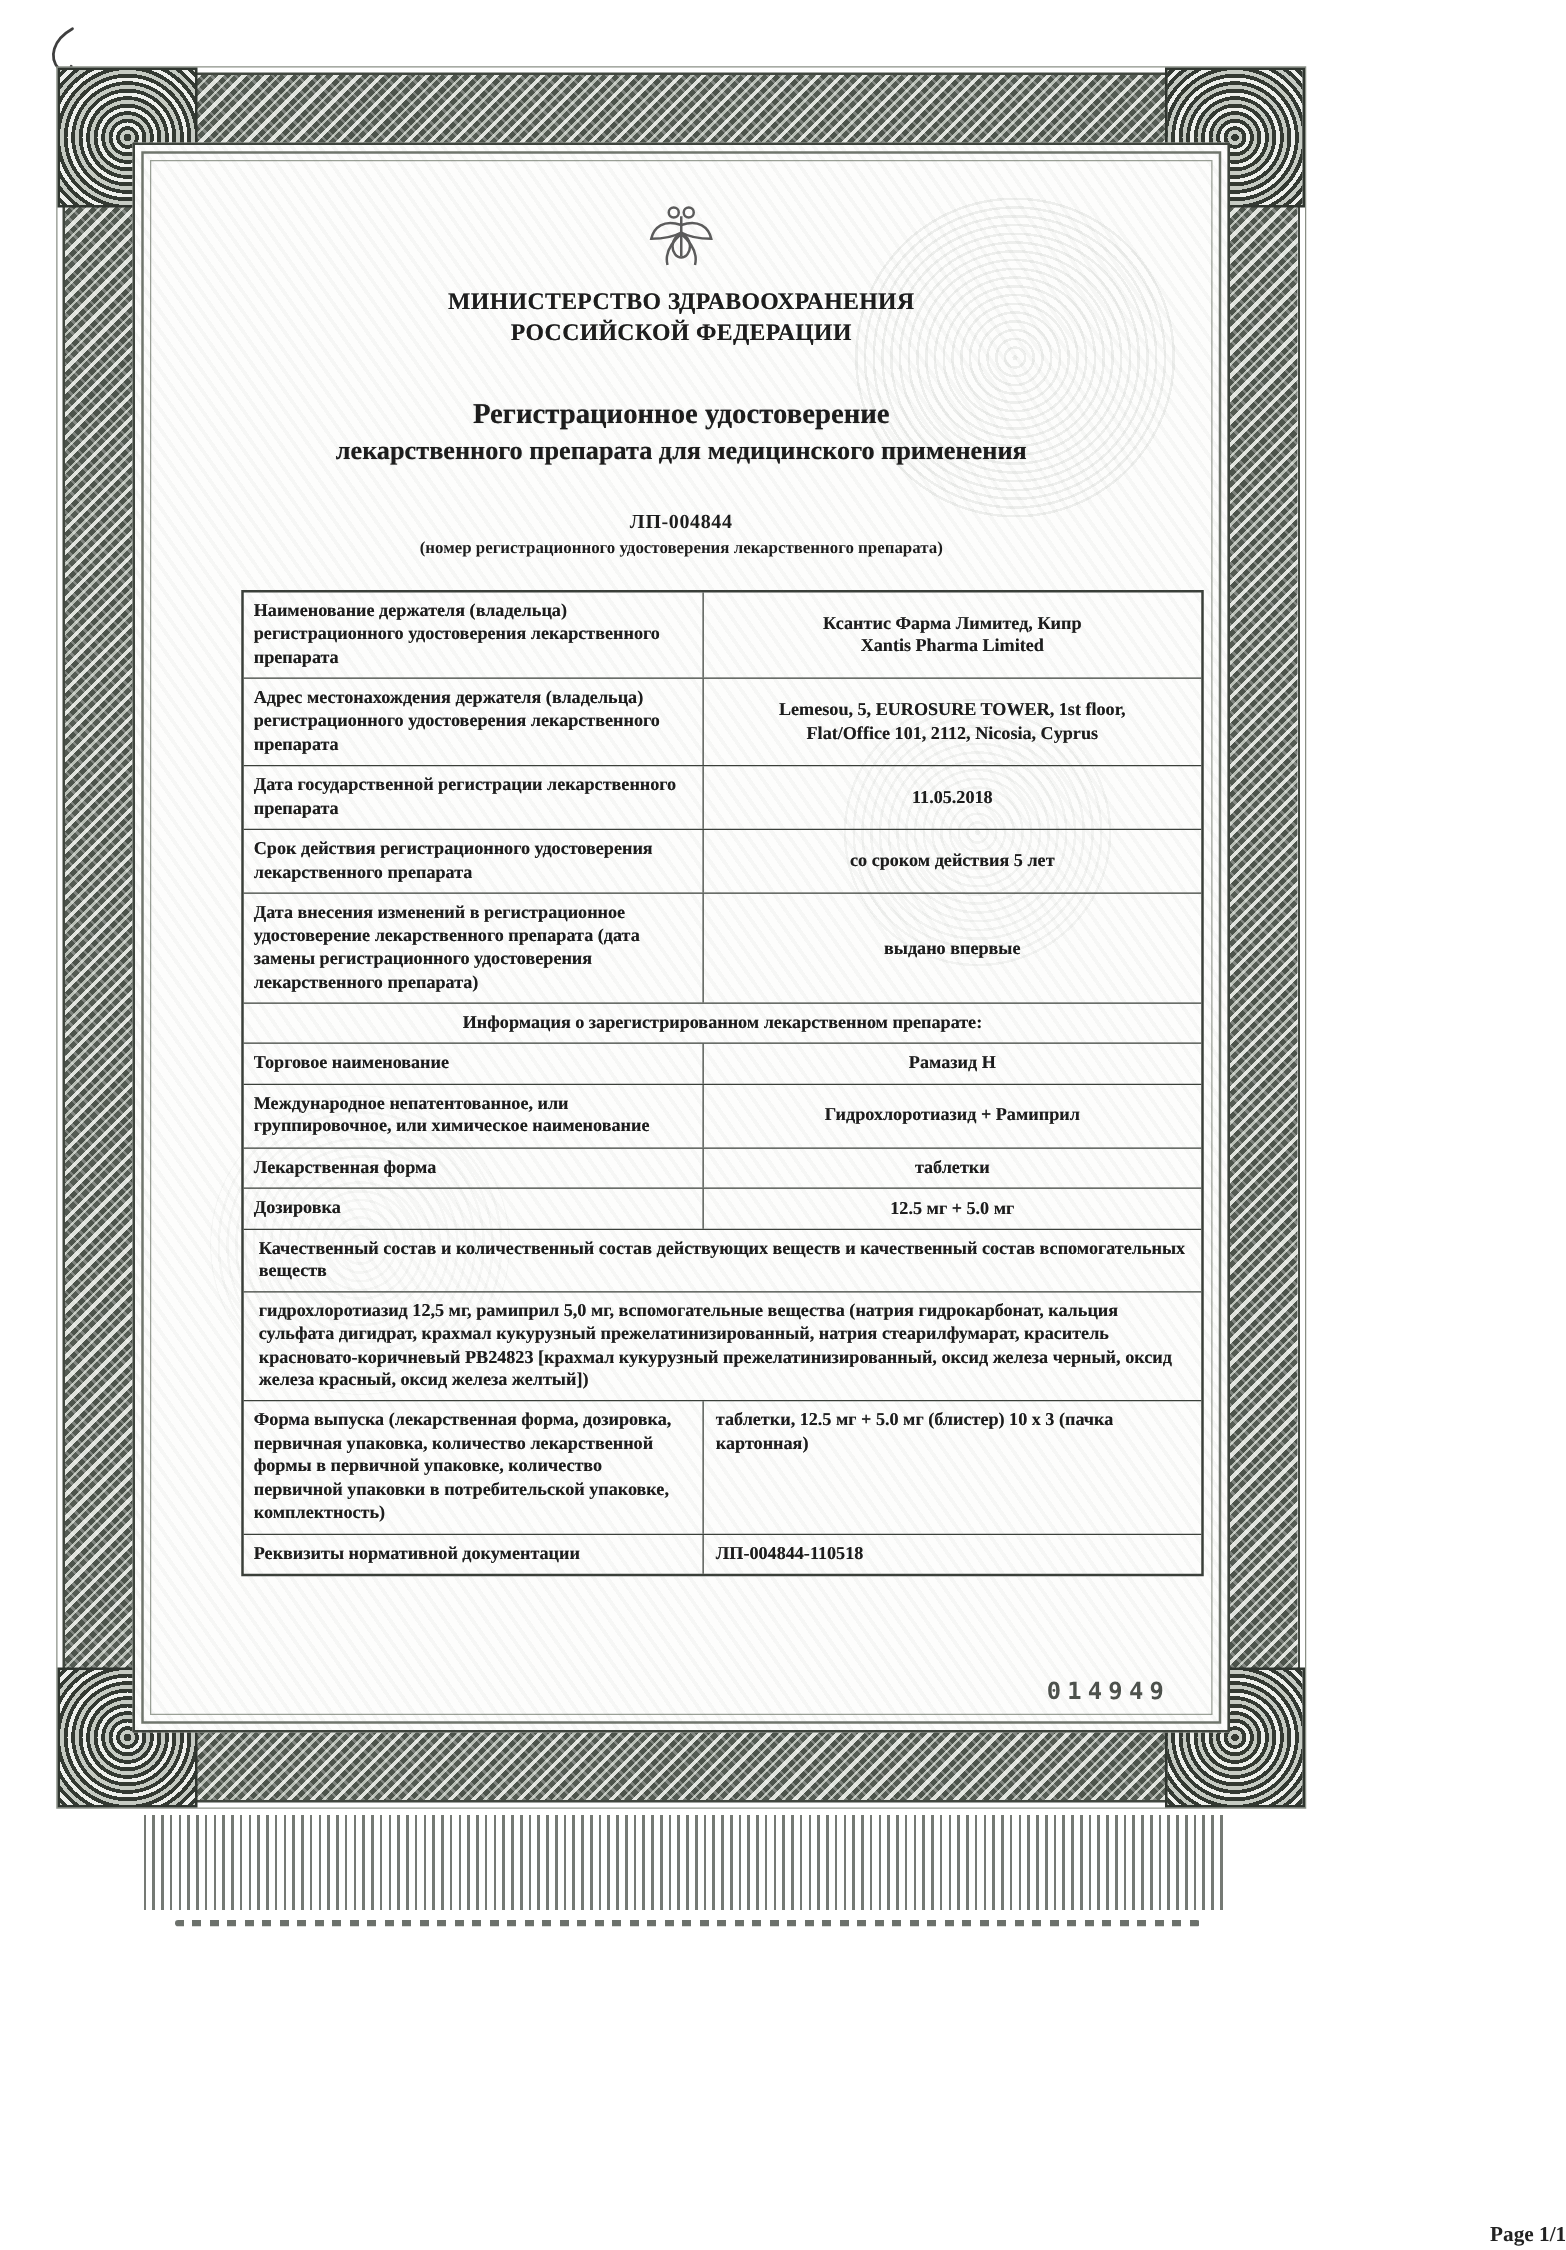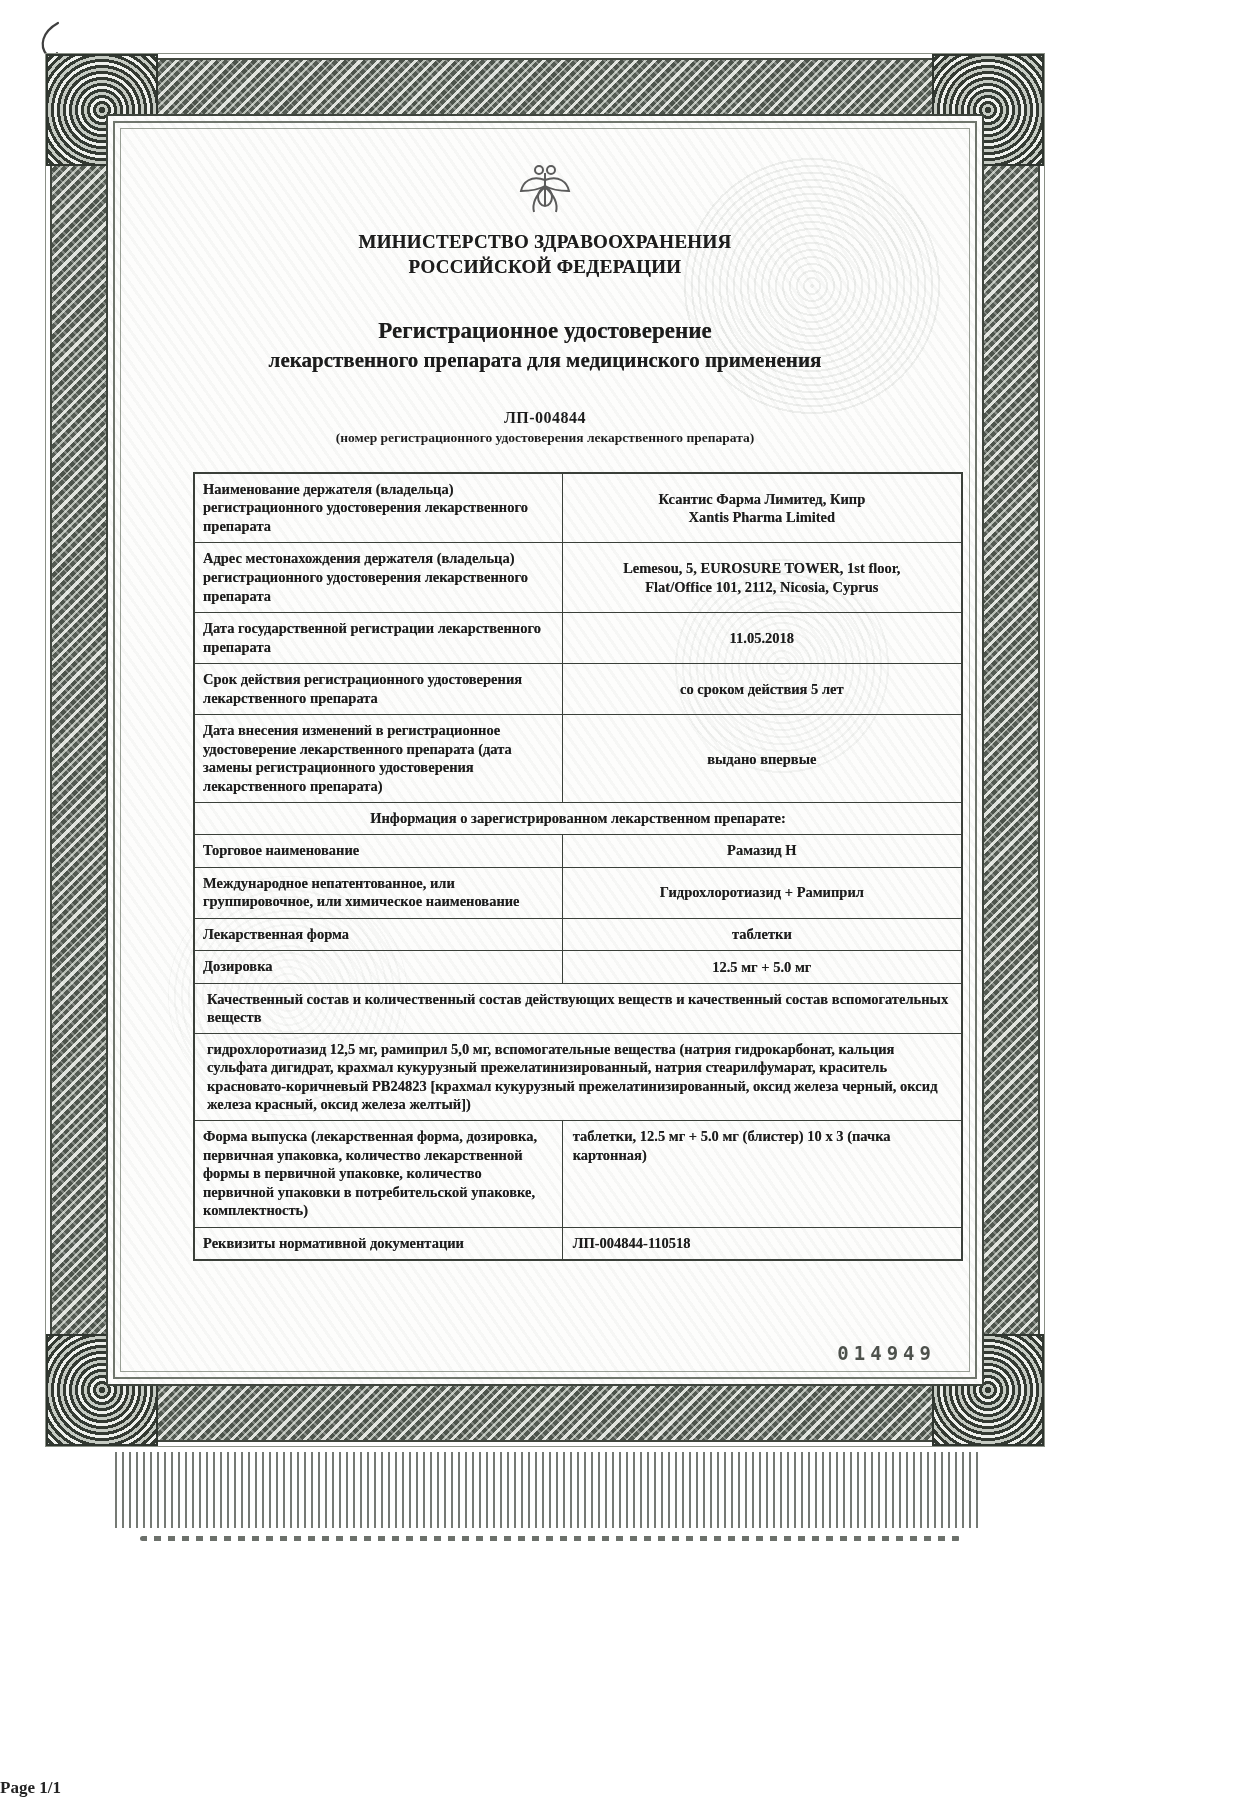--- a/index.html
+++ b/index.html
@@ -79,21 +79,21 @@
   .cell-full{width:100%;box-sizing:border-box;padding:6px 12px;}
   .full-center{text-align:center;}
   .full-left{text-align:left;}
   
   .serial{
     position:absolute;right:46px;bottom:20px;
     font-family:"DejaVu Sans Mono", monospace;
     font-size:19px;letter-spacing:5px;color:#4d514c;font-weight:bold;
   }
   .page-footer{
-    position:absolute;left:0;top:1778px;width:100%;text-align:left;
+    position:absolute;left:0;top:1778px;width:100%;text-align:right;
     font-weight:bold;font-size:17px;color:#222;
   }
 </style>
 </head>
 <body>
 
 <svg class="pen-mark" width="32" height="48" viewBox="0 0 32 48">
   <path d="M24 3 C 8 12 5 26 13 35 C 17 39 22 38 23 33" fill="none" stroke="#1d1d1d" stroke-width="2.2" stroke-linecap="round" opacity="0.85"></path>
 </svg>
 

